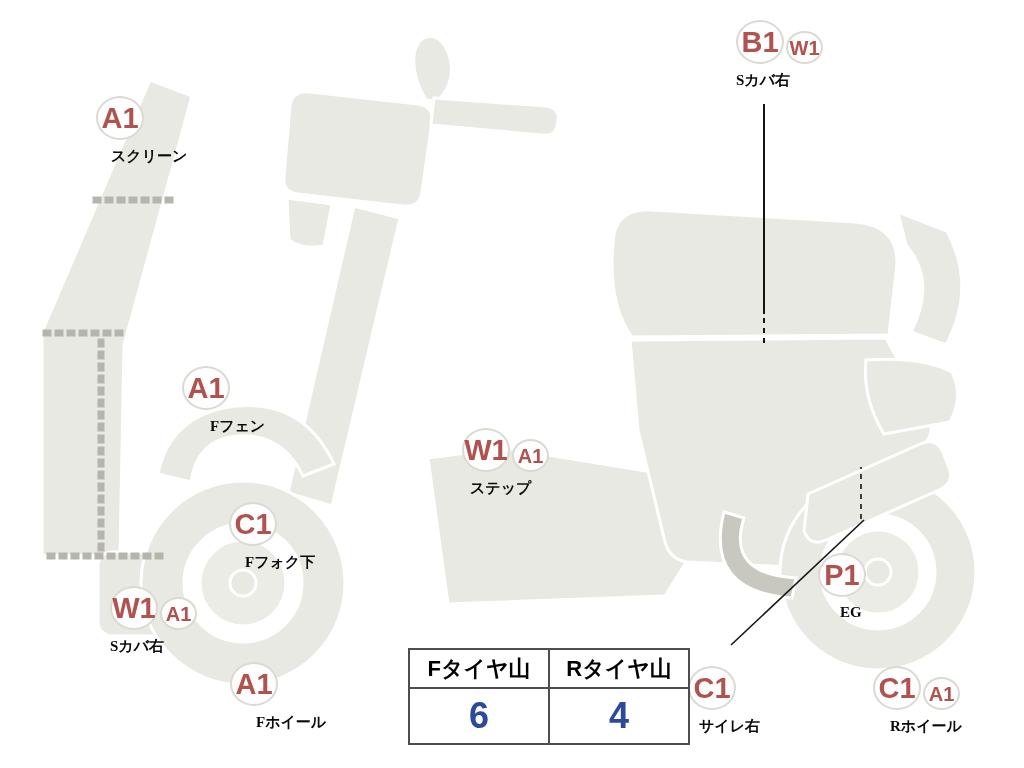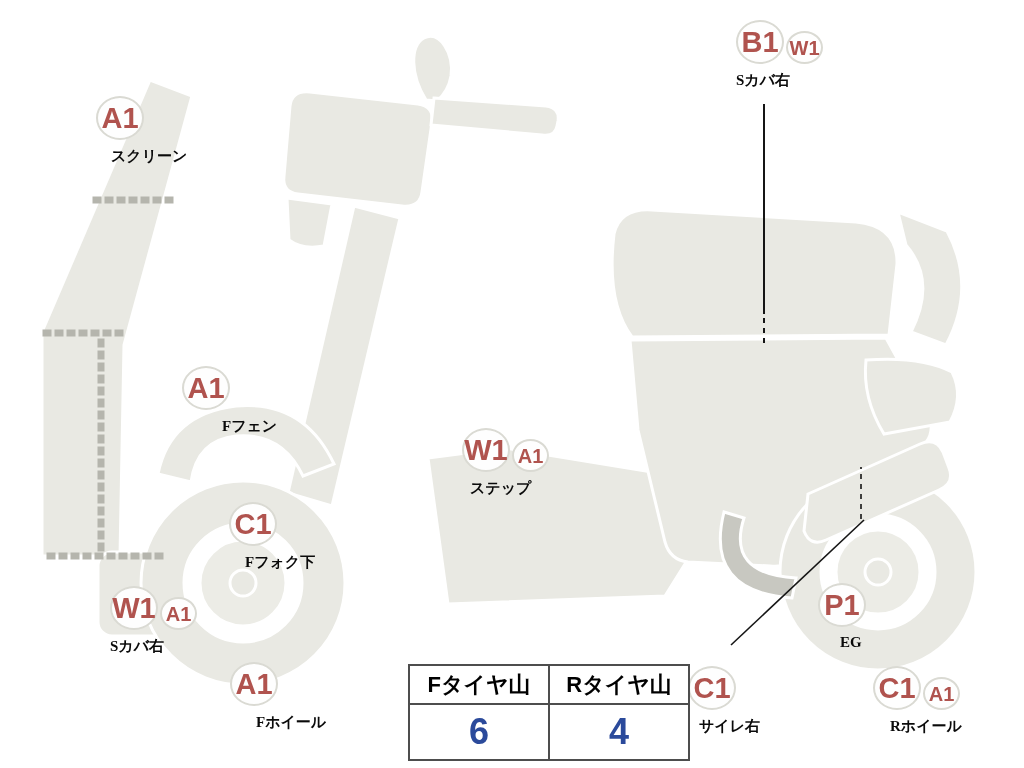--- a/index.html
+++ b/index.html
@@ -22,21 +22,21 @@
     color:#b0534e;font-weight:600;line-height:1;
   }
   .badge.main{width:48px;height:44px;font-size:29px}
   .badge.sub{width:37px;height:33px;font-size:20px;margin-left:2px;margin-top:5px}
   .marker-label{
     margin-top:7px;font-size:15px;font-weight:700;color:#0a0a0a;white-space:nowrap;font-family:Liberation Serif, serif;
   }
 
   
   .tire-table{
-    position:absolute;left:408px;top:664px;width:282px;z-index:3;
+    position:absolute;left:408px;top:648px;width:282px;z-index:3;
     background:#ffffff;border:2px solid #4d4d4d;
   }
   .tt-row{display:flex}
   .tt-cell{
     flex:1;display:flex;align-items:center;justify-content:center;
     border-right:2px solid #4d4d4d;
   }
   .tt-cell:last-child{border-right:none}
   .tt-head .tt-cell{
     height:39px;font-size:22px;font-weight:700;color:#000000;
@@ -112,21 +112,21 @@
     <div class="badges">
       <span class="badge main">A1</span>
     </div>
     <div class="marker-label" style="margin-left:15px">スクリーン</div>
   </div>
 
   <div class="marker" style="left:182px;top:366px">
     <div class="badges">
       <span class="badge main">A1</span>
     </div>
-    <div class="marker-label" style="margin-left:40px">Fフェン</div>
+    <div class="marker-label" style="margin-left:28px">Fフェン</div>
   </div>
 
   <div class="marker" style="left:229px;top:502px">
     <div class="badges">
       <span class="badge main">C1</span>
     </div>
     <div class="marker-label" style="margin-left:16px">Fフォク下</div>
   </div>
 
   <div class="marker" style="left:110px;top:586px">
@@ -153,21 +153,21 @@
   </div>
 
   <div class="marker" style="left:736px;top:20px">
     <div class="badges">
       <span class="badge main">B1</span>
       <span class="badge sub">W1</span>
     </div>
     <div class="marker-label">Sカバ右</div>
   </div>
 
-  <div class="marker" style="left:818px;top:583px">
+  <div class="marker" style="left:818px;top:553px">
     <div class="badges">
       <span class="badge main">P1</span>
     </div>
     <div class="marker-label" style="margin-left:22px">EG</div>
   </div>
 
   <div class="marker" style="left:688px;top:666px">
     <div class="badges">
       <span class="badge main">C1</span>
     </div>

